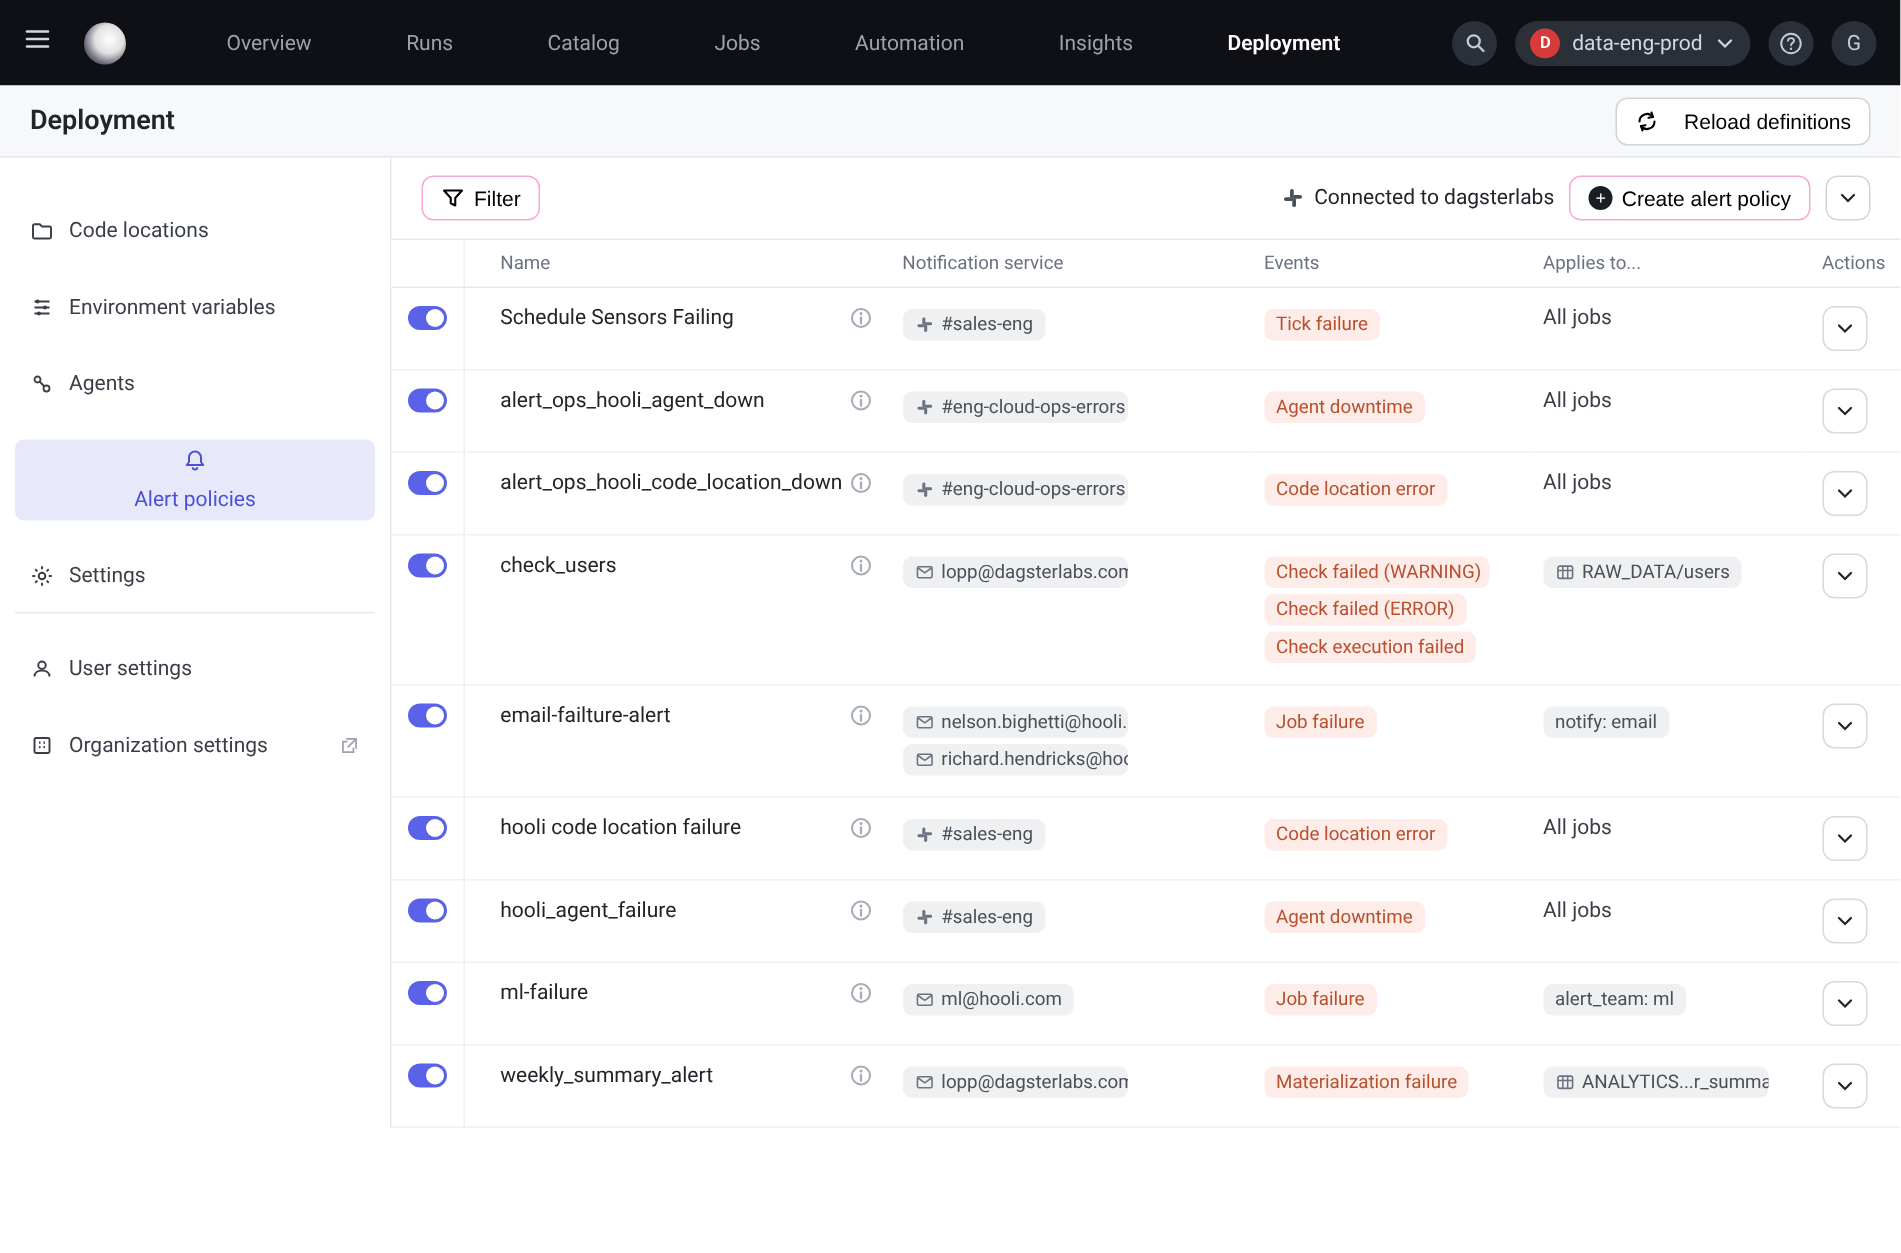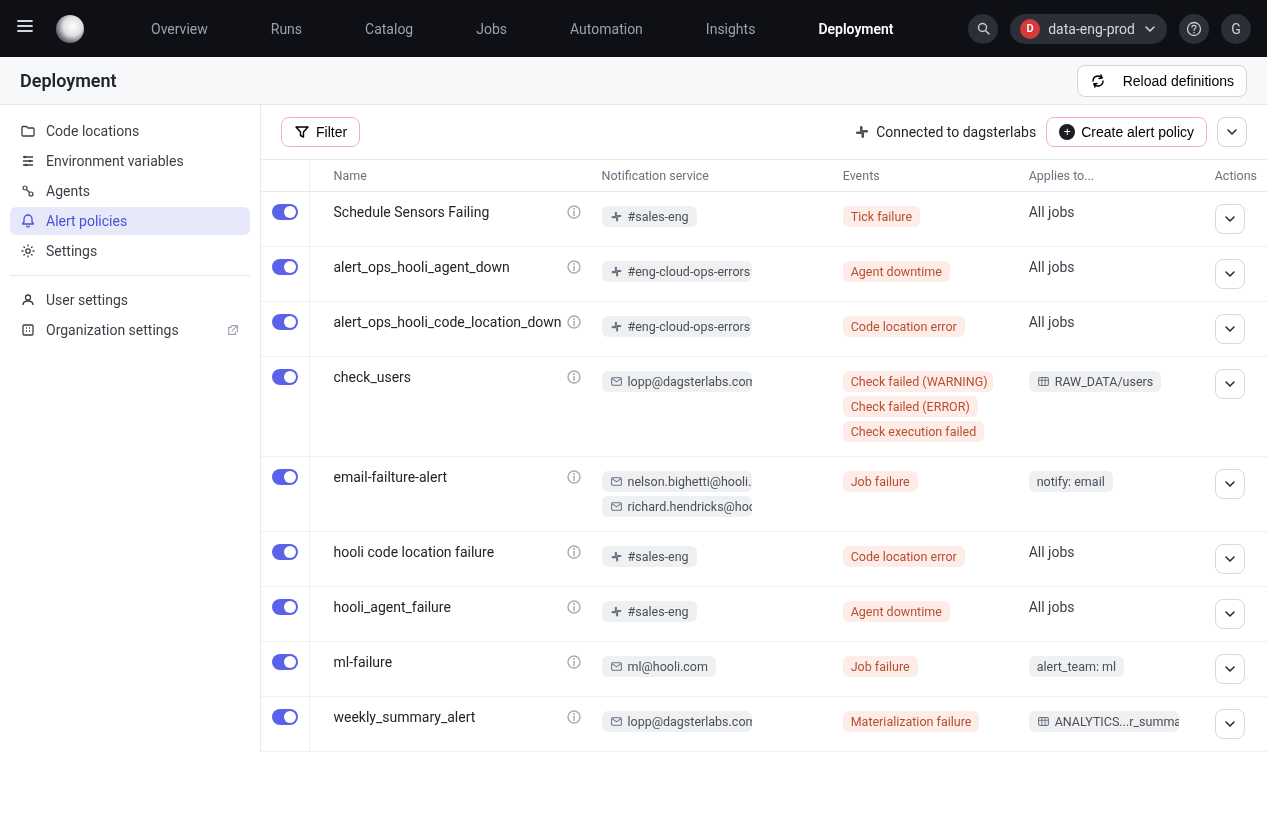--- a/index.html
+++ b/index.html
@@ -20,22 +20,22 @@
 
 
 .subheader { height: 48px; border-bottom: 1px solid #e4e6ea; background: #f7f8f9; display: flex; align-items: center; padding: 0 20px; }
 .subheader h1 { font-size: 18px; font-weight: 600; }
 .subheader .spacer { flex: 1; }
 .reload-btn { border: 1px solid #d1d5db; background: #fff; border-radius: 8px; padding: 7px 12px; display: flex; align-items: center; gap: 17px; cursor: pointer; font-size: 14px; margin-left: 24px; }
 
 
 .body { display: flex; }
 .sidebar { width: 260px; padding: 12px 10px; }
-.side-item { display: flex; align-items: center; gap: 10px; padding: 6px 10px; border-radius: 6px; cursor: pointer; color: #3a3f47; margin-bottom: 2px; }
-.side-item.active { background: #e7e9fb; color: #4a51d6; }
+.side-item { display: flex; align-items: center; gap: 10px; padding: 6px 10px; border-radius: 6px; cursor: pointer; color: #3a3f47; margin-bottom: 2px; margin-top: 23px; }
+.side-item.active { background: #e7e9fb; color: #4a51d6; flex-direction: column; }
 .side-item .ext { margin-left: auto; color: #9ba2ae; }
 .side-sep { height: 1px; background: #e7e9ed; margin: 10px 0; }
 
 
 .main { flex: 1; border-left: 1px solid #e7e9ed; min-width: 0; }
 .toolbar { display: flex; align-items: center; padding: 12px 20px; gap: 10px; }
 .btn { border: 1px solid #f9a8d4; background: #fff; border-radius: 8px; padding: 6px 12px; display: inline-flex; align-items: flex-start; gap: 6px; cursor: pointer; font-size: 14px; }
 .btn.dark { background: #fff; }
 .btn .plus { width: 16px; height: 16px; border-radius: 50%; background: #1a1d23; color: #fff; display: flex; align-items: center; justify-content: center; font-size: 12px; }
 .connected { display: flex; align-items: center; gap: 6px; font-size: 14px; }

